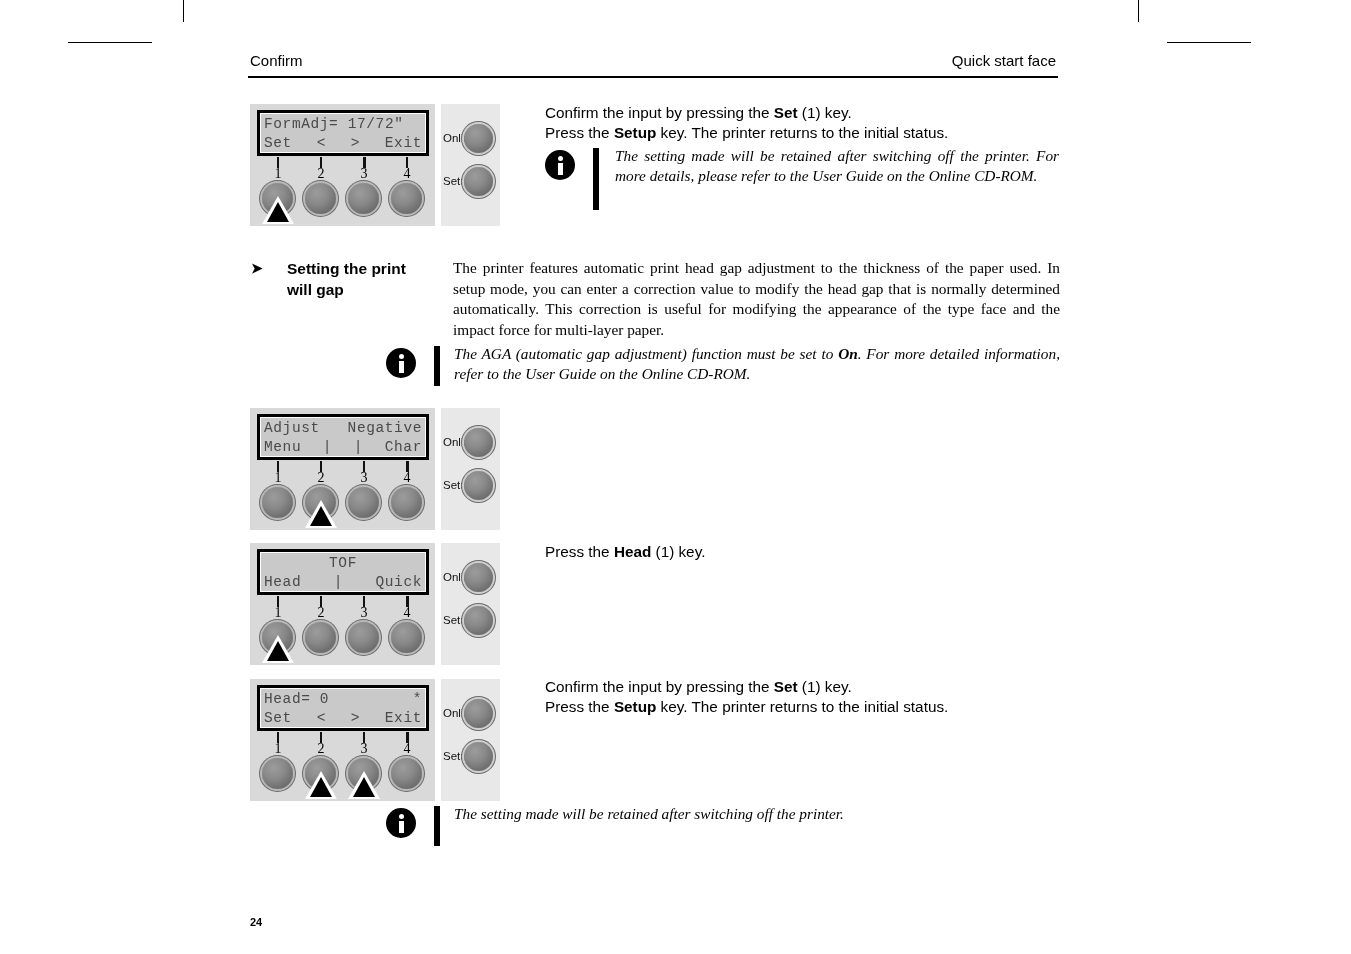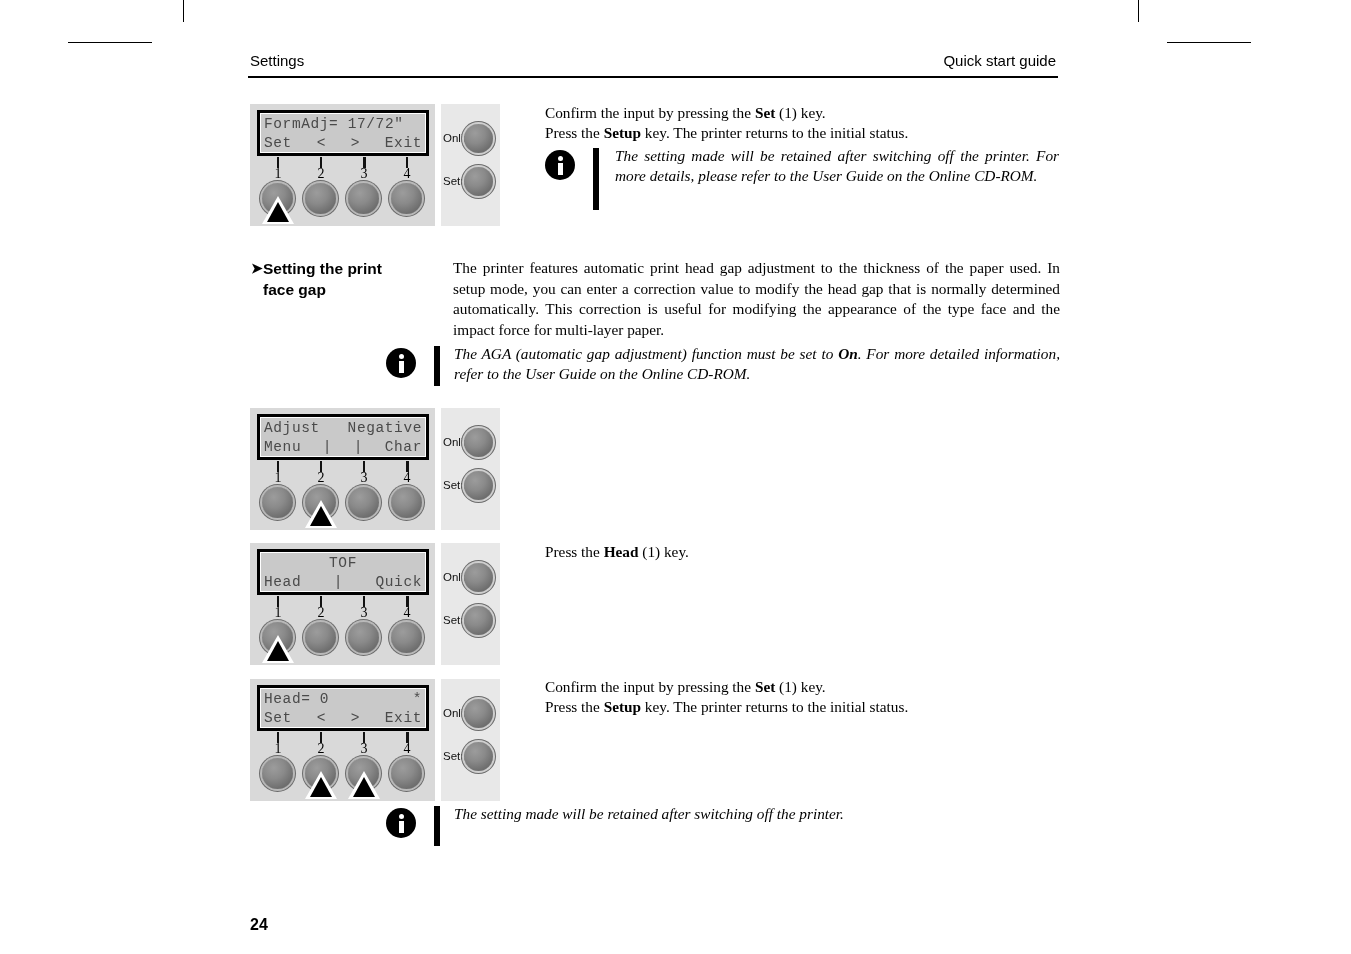--- a/index.html
+++ b/index.html
@@ -197,21 +197,21 @@
     font-family: "Liberation Sans", sans-serif;
     font-size: 11.5px;
     color: #111;
   }
   .side-label.online { top: 28px; }
   .side-label.setup  { top: 71px; }
 
   
   .instr {
     position: absolute;
-    font-family: Liberation Serif, serif;
+    font-family: Liberation Sans, sans-serif;
     font-size: 15.3px;
     line-height: 20px;
     color: #000;
   }
   .instr b { font-weight: bold; }
   .instr .just {
     text-align: justify;
     text-justify: inter-word;
   }
 
@@ -268,21 +268,21 @@
     color: #000;
   }
   .sec-head .arrow {
     position: absolute;
     left: 0;
     top: 0;
     font-size: 14px;
   }
   .sec-head .sec-label {
     display: block;
-    margin-left: 12px;
+    margin-left: 36px;
     width: 150px;
   }
 
   
   .body-par {
     position: absolute;
     font-family: "Liberation Serif", serif;
     font-size: 15.3px;
     line-height: 20.5px;
     text-align: justify;
@@ -290,37 +290,37 @@
     color: #000;
   }
 
   
   #folio {
     position: absolute;
     left: 2px;
     top: 916px;
     font-family: "Liberation Sans", sans-serif;
     font-weight: bold;
-    font-size: 16px;
+    font-size: 11px;
     color: #000;
   }
 </style>
 </head>
 <body>
 
 <div class="crop-v" id="crop-top-left-v"></div>
 <div class="crop-v" id="crop-top-right-v"></div>
 <div class="crop-h" id="crop-left-h"></div>
 <div class="crop-h" id="crop-right-h"></div>
 
 <div id="page">
 
   <div id="header">
-    <span class="hdr-left">Settings</span>
-    <span class="hdr-right">Quick start guide</span>
+    <span class="hdr-left">Confirm</span>
+    <span class="hdr-right">Quick start face</span>
     <div class="hdr-rule"></div>
   </div>
 
   <div class="row" style="top:104px;">
 
     <div class="panel" style="position:absolute; left:2px; top:0;">
       <div class="panel-left">
         <div class="lcd">
           <div class="lcd-inner">
             <div class="lcd-line l1">
@@ -376,21 +376,21 @@
           <span class="i-stem"></span>
       </div>
       <div class="note-bar" style="left:48px; top:0; height:62px;"></div>
       <div class="note-text" style="left:70px; top:-2px; width:444px;">The setting made will be retained after switching off the printer. For more details, please refer to the User Guide on the Online CD-ROM.</div>
     </div>
   </div>
 
   <div class="sec-head" style="left:3px; top:258px; width:185px;">
     <span class="arrow">➤</span>
     <span class="sec-label">Setting the print</span>
-    <span class="sec-label">face gap</span>
+    <span class="sec-label">will gap</span>
   </div>
 
   <div class="body-par" style="left:205px; top:258px; width:607px;">The printer features automatic print head gap adjustment to the thickness of the paper used. In setup mode, you can enter a correction value to modify the head gap that is normally determined automatically. This correction is useful for modifying the appearance of the type face and the impact force for multi-layer paper.</div>
 
   <div class="note" style="left:138px; top:344px; width:674px;">
     <div class="note-icon" style="left:0; top:4px;">
       <span class="i-dot"></span>
         <span class="i-stem"></span>
     </div>
     <div class="note-bar" style="left:48px; top:2px; height:40px;"></div>

